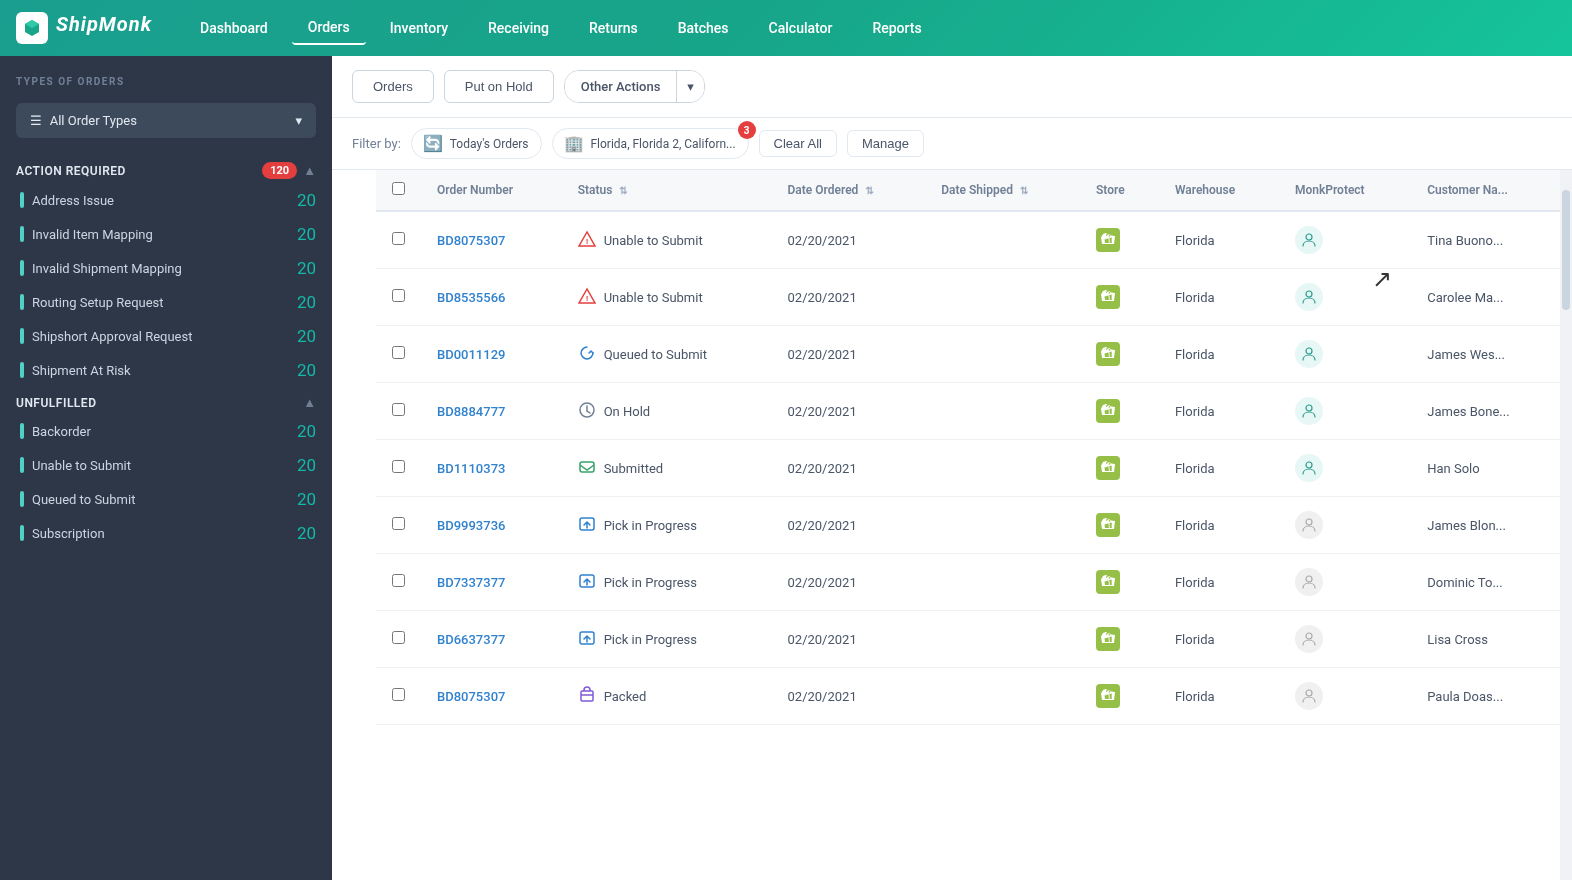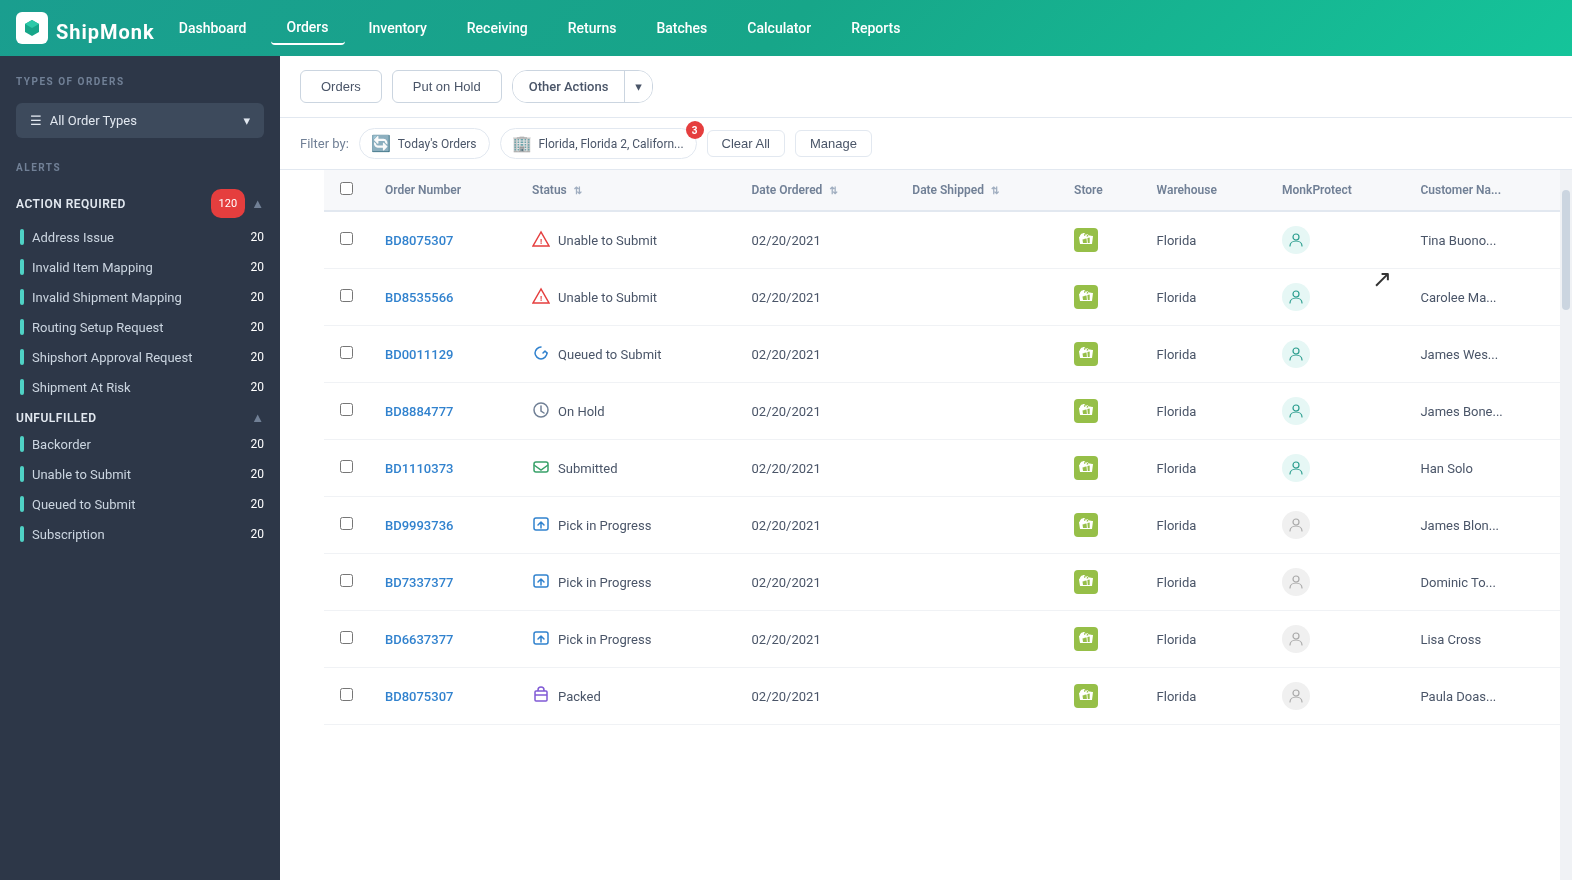--- a/index.html
+++ b/index.html
@@ -9,21 +9,23 @@
     .top-nav {
       background: linear-gradient(135deg, #1a9e8f 0%, #17a689 50%, #15c49a 100%);
       height: 56px;
       display: flex;
       align-items: center;
       padding: 0 16px;
       gap: 8px;
     }
     .logo-area {
       display: flex;
-      align-items: flex-end;
+      align-items: flex-start;
+      margin-right: 24px;
+      font-style: italic;
     }
     .logo-text {
       color: white;
       font-size: 20px;
       font-weight: 700;
       letter-spacing: 1px;
     }
     .logo-icon {
       width: 32px;
       height: 32px;
@@ -47,21 +49,21 @@
     .nav-item.active { border-bottom: 2px solid white; }
 
     
     .layout {
       display: flex;
       height: calc(100vh - 56px);
     }
 
     
     .sidebar {
-      width: 280px;
+      width: 332px;
       background: #2d3748;
       color: #e2e8f0;
       overflow-y: auto;
       flex-shrink: 0;
     }
     .sidebar-section-title {
       font-size: 10px;
       font-weight: 700;
       letter-spacing: 1.5px;
       color: #718096;
@@ -105,23 +107,23 @@
       font-size: 12px;
       font-weight: 600;
       color: #e2e8f0;
       text-transform: uppercase;
       letter-spacing: 0.5px;
     }
     .badge-red {
       background: #e53e3e;
       color: white;
       border-radius: 10px;
-      padding: 8px 8px;
+      padding: 2px 8px;
       font-size: 11px;
-      font-weight: 400;
+      font-weight: 700;
     }
     .sidebar-item {
       display: flex;
       align-items: center;
       justify-content: space-between;
       padding: 7px 16px 7px 20px;
       cursor: pointer;
       transition: background 0.15s;
     }
     .sidebar-item-left {
@@ -129,21 +131,21 @@
       align-items: center;
       gap: 8px;
     }
     .sidebar-item-dot {
       width: 4px;
       height: 16px;
       background: #4fd1c5;
       border-radius: 2px;
     }
     .sidebar-item-label { font-size: 13px; color: #cbd5e0; }
-    .sidebar-item-count { font-size: 12px; color: #ffffff; }
+    .sidebar-item-count { font-size: 17px; color: #14b8a6; }
 
     .order-statuses-title {
       font-size: 10px;
       font-weight: 700;
       letter-spacing: 1.5px;
       color: #718096;
       padding: 16px 16px 8px;
       text-transform: uppercase;
     }
     .unfulfilled-header {
@@ -372,23 +374,20 @@
     <div class="sidebar-section-title">TYPES OF ORDERS</div>
     <div class="order-type-selector">
       <div style="display:flex;align-items:center;">
         <span class="order-type-icon">☰</span>
         <span>All Order Types</span>
       </div>
       <span>▾</span>
     </div>
 
     <div class="alerts-section">
-      <div class="alerts-header">
-        <span class="alerts-title">ALERTS</span>
-      </div>
 
       <div class="action-required-header">
         <span class="action-required-title">ACTION REQUIRED</span>
         <div style="display:flex;align-items:center;gap:6px;">
           <span class="badge-red">120</span>
           <span style="color:#718096;cursor:pointer;">▲</span>
         </div>
       </div>
 
       <div>

